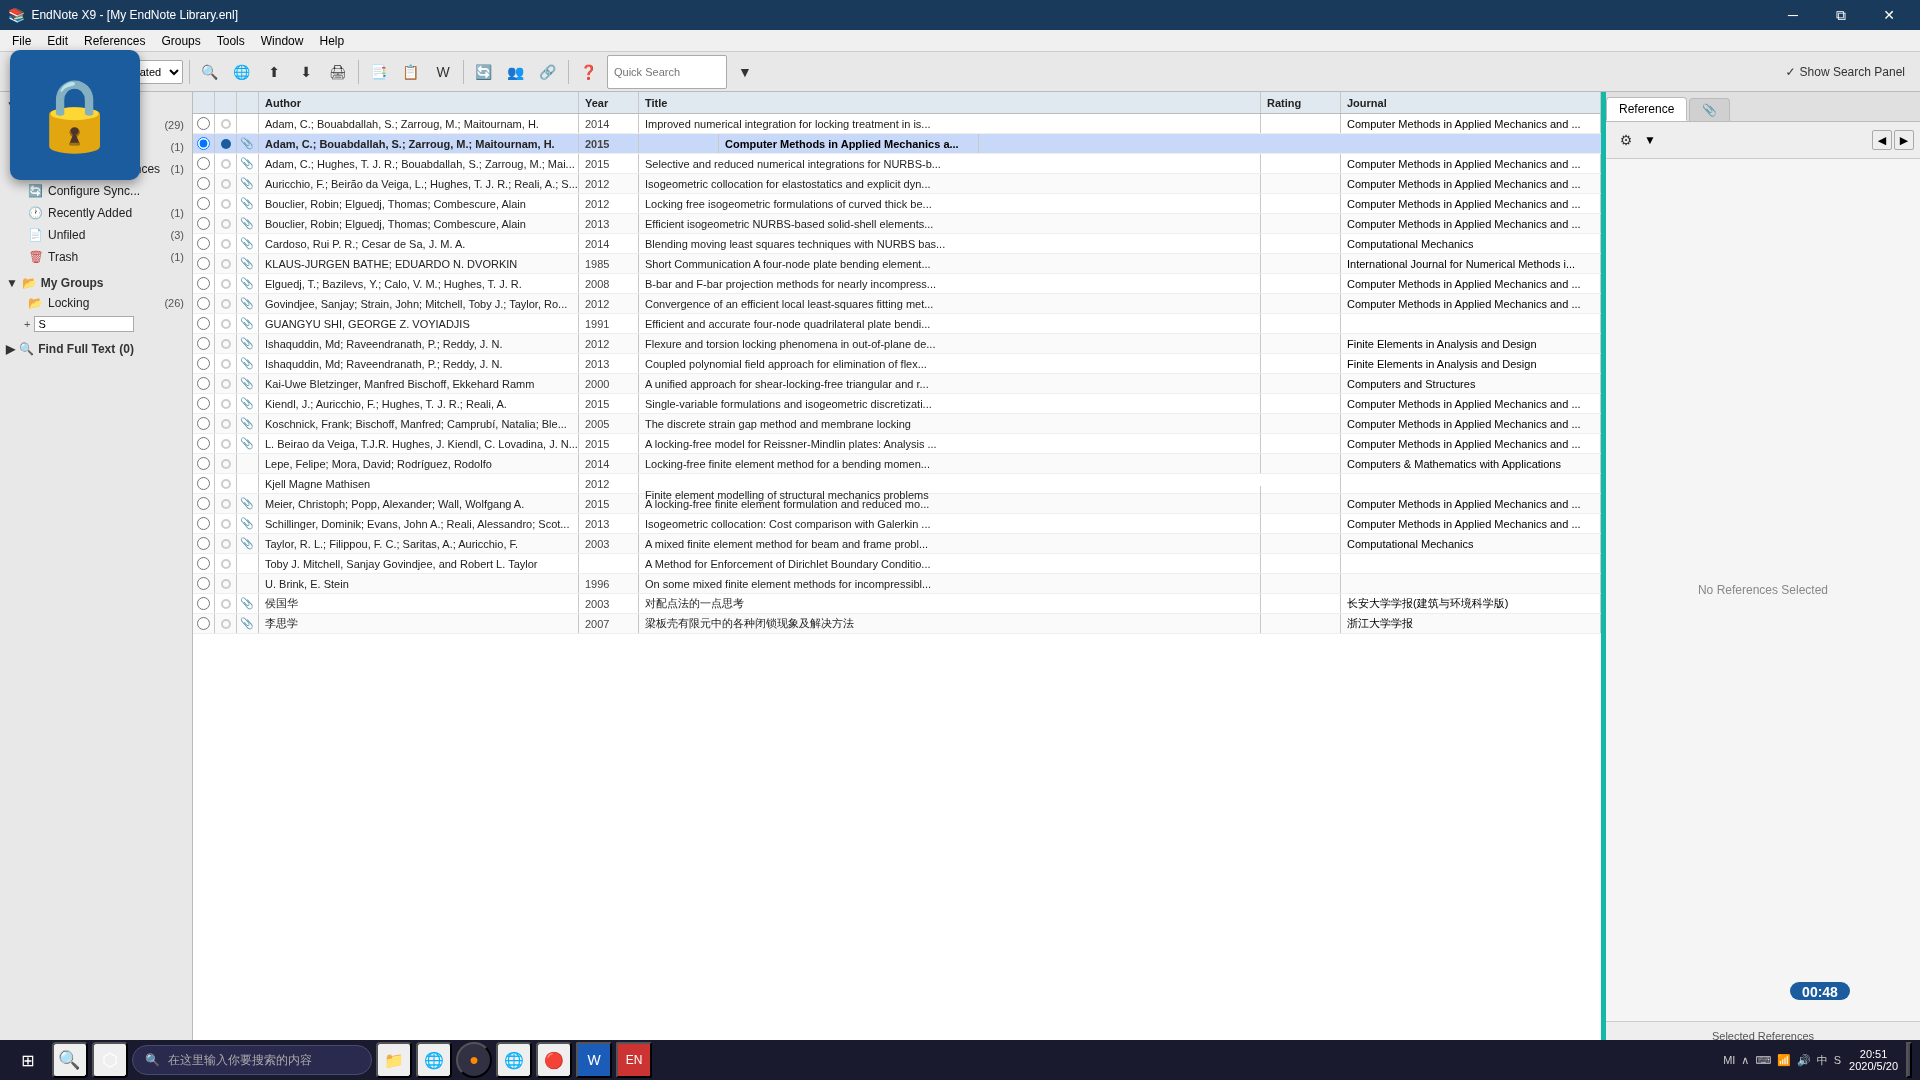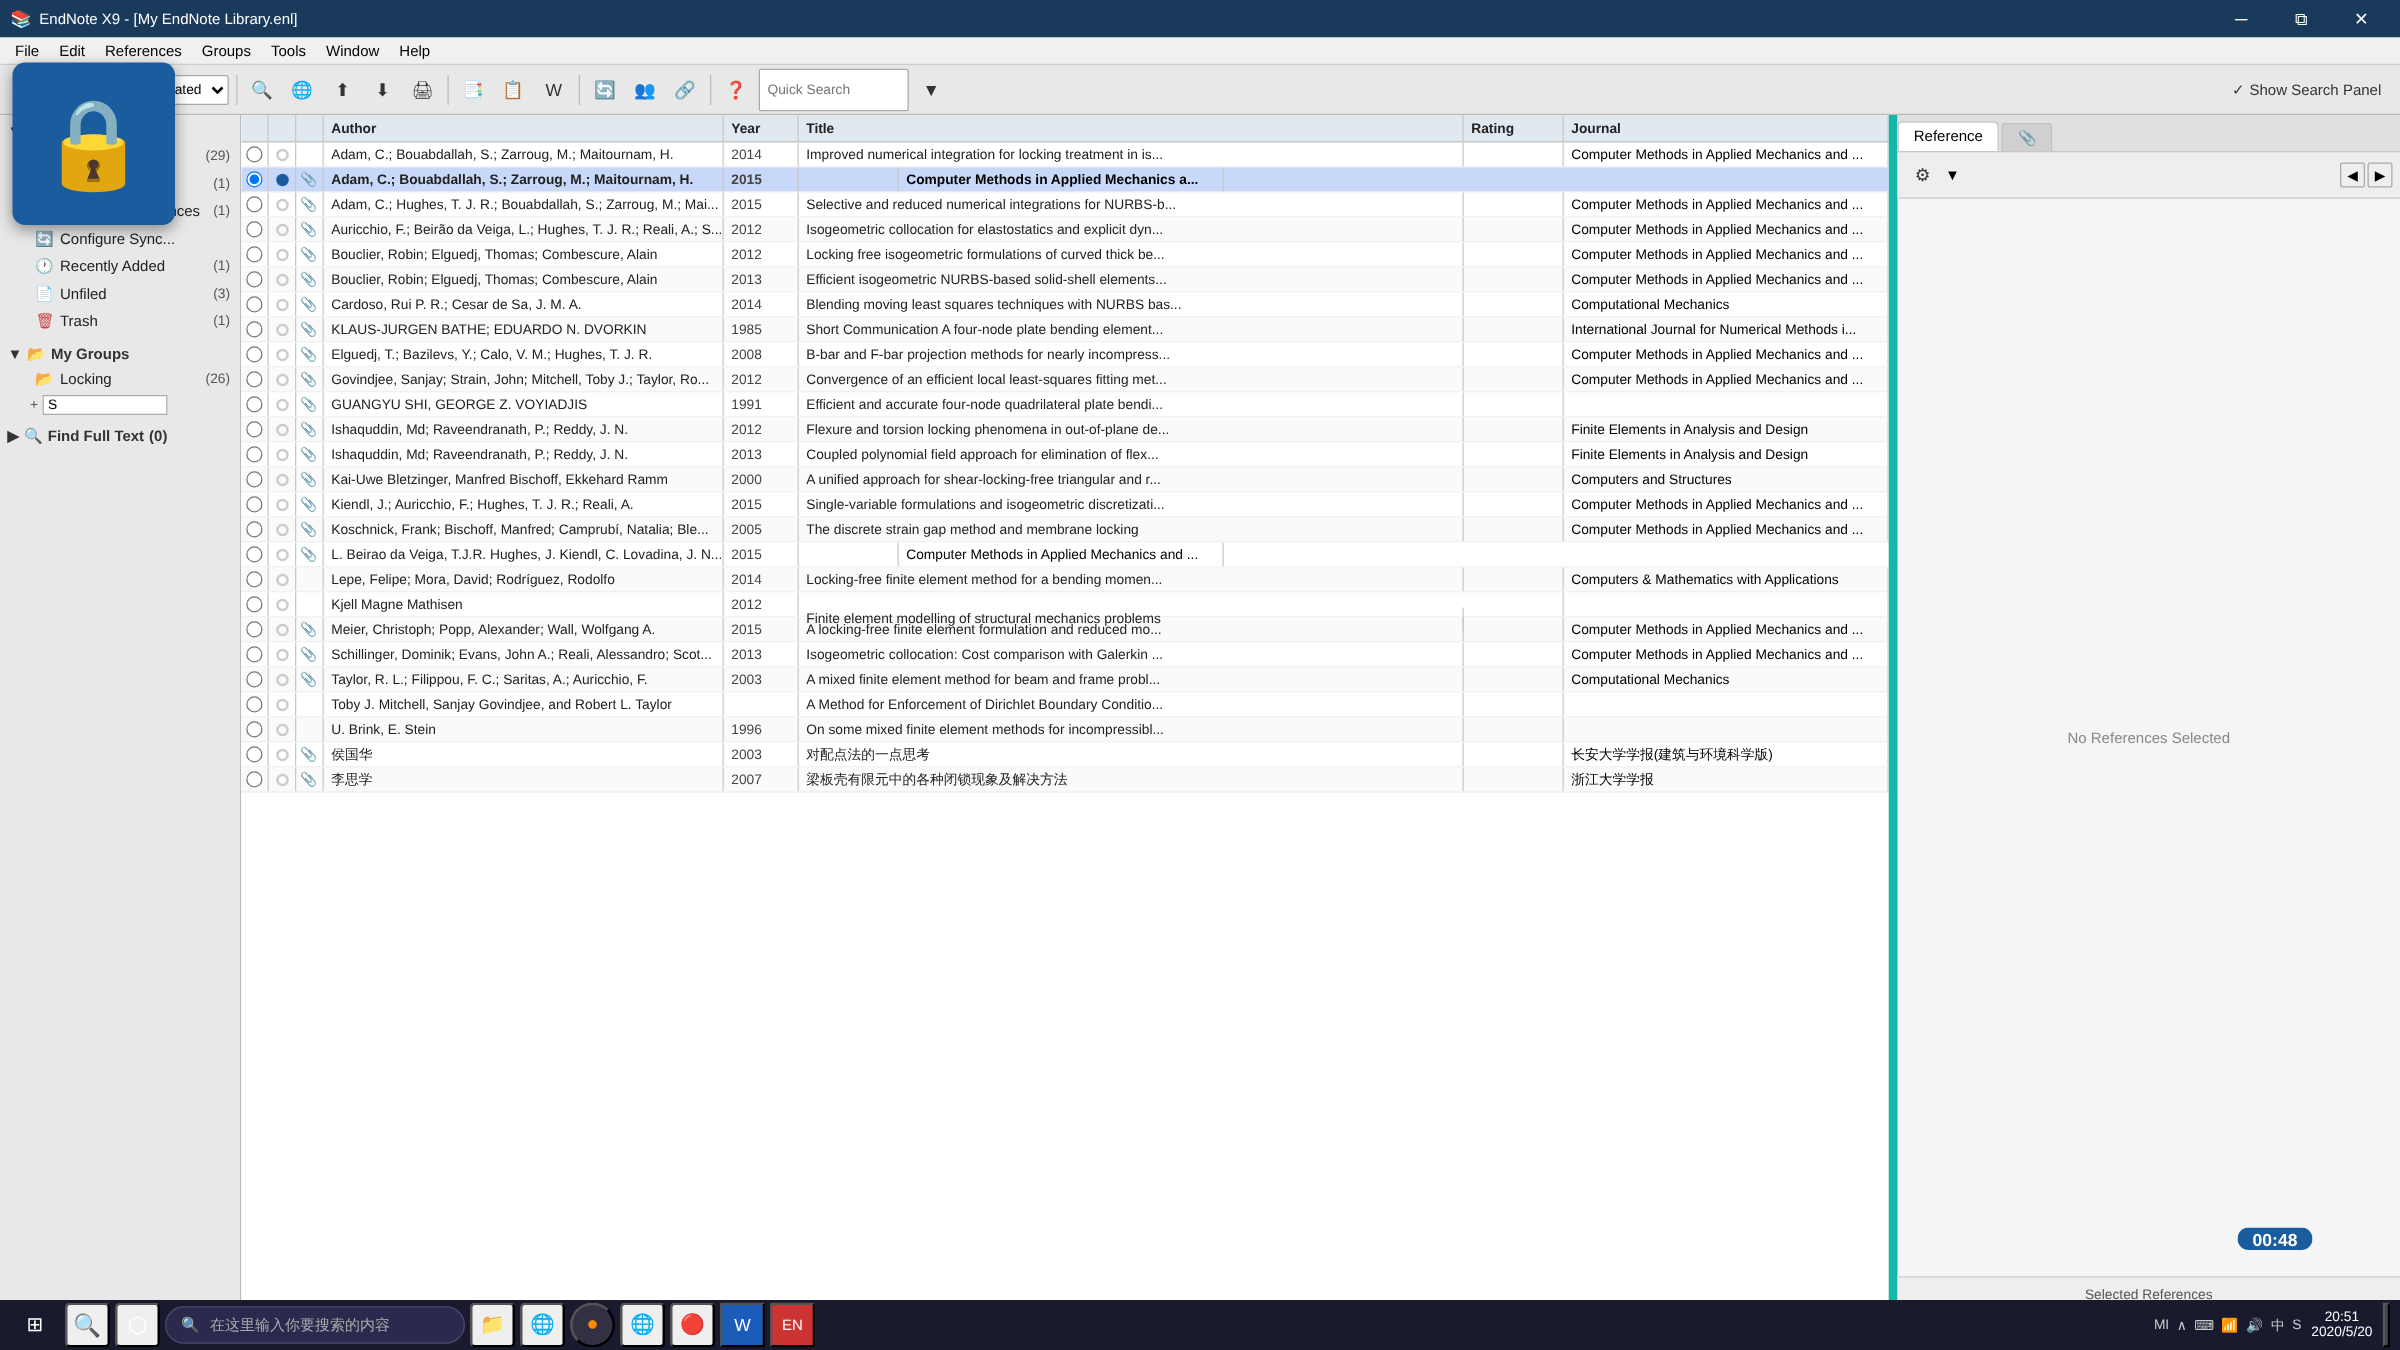--- a/index.html
+++ b/index.html
@@ -192,23 +192,23 @@
     }
     .ref-row.selected { background: #c8d8f8; font-weight: bold; }
     .ref-row .ref-col { font-weight: normal; }
     .ref-row.selected .ref-col { font-weight: bold; }
     .ref-row .col-author { color: #222; }
     .ref-row .col-year { color: #444; }
     .ref-row .col-title { color: #222; }
 
     
     .right-panel {
-      width: 409px;
+      width: 319px;
       background: #f5f5f5;
-      border-left: 7px solid #14b8a6;
+      border-left: 5px solid #14b8a6;
       display: flex;
       flex-direction: column;
       flex-shrink: 0;
     }
     .right-panel-tabs {
       display: flex;
       background: #e0e0e0;
       border-bottom: 1px solid #bbb;
       height: 30px;
       align-items: flex-end;
@@ -776,20 +776,21 @@
       <input type="radio" style="margin: 0px;">
     </div>
     <div class="ref-col col-read" style="justify-content:center;">
             <span style="display:inline-block;width:10px;height:10px;border-radius:50%;border:2px solid #ccc;flex-shrink:0;"></span>
           </div>
     <div class="ref-col col-attach" style="justify-content:center;">
             <span style="font-size:11px;color:#666;">📎</span>
           </div>
     <div class="ref-col col-author" style=" overflow:hidden;white-space:nowrap;text-overflow:ellipsis;">L. Beirao da Veiga, T.J.R. Hughes, J. Kiendl, C. Lovadina, J. N...</div>
     <div class="ref-col col-year" style="">2015</div>
+    <div class="ref-col col-title" style=" overflow:hidden;white-space:nowrap;text-overflow:ellipsis;">A locking-free model for Reissner-Mindlin plates: Analysis ...</div>
     <div class="ref-col col-rating" style=""></div>
     <div class="ref-col col-journal" style=" overflow:hidden;white-space:nowrap;text-overflow:ellipsis;">Computer Methods in Applied Mechanics and ...</div>
   </div>
         <div class="ref-row ref-row-odd">
     <div class="ref-col col-check" style="">
       <input type="radio" style="margin: 0px;">
     </div>
     <div class="ref-col col-read" style="justify-content:center;">
             <span style="display:inline-block;width:10px;height:10px;border-radius:50%;border:2px solid #ccc;flex-shrink:0;"></span>
           </div>

